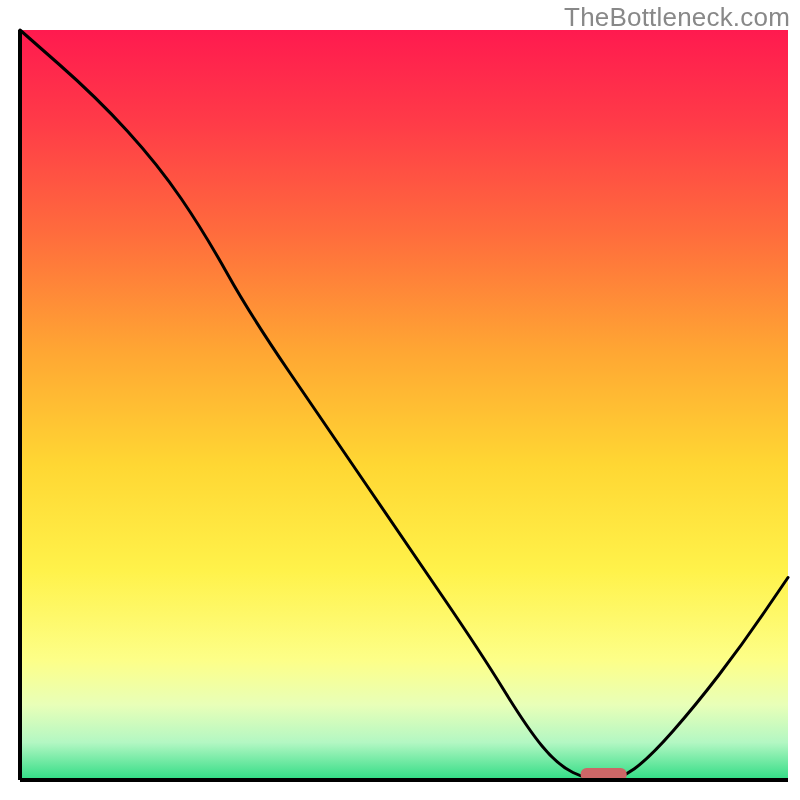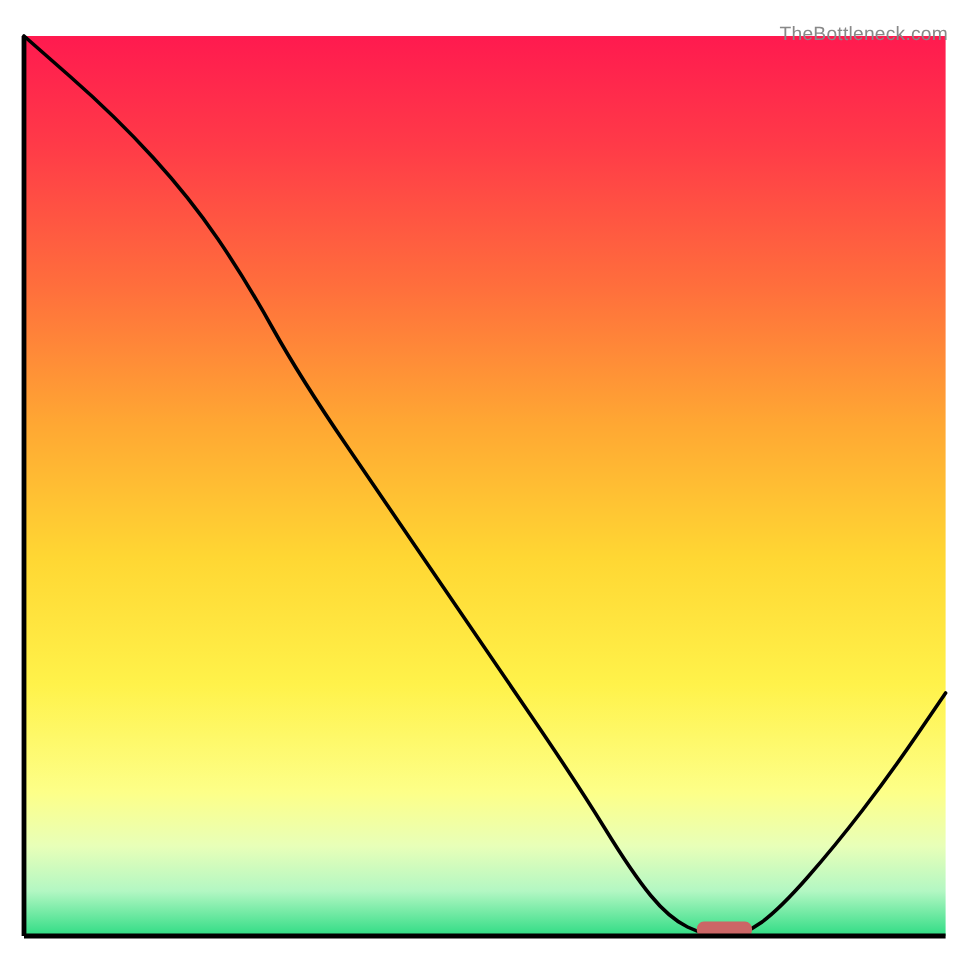--- a/index.html
+++ b/index.html
@@ -13,25 +13,24 @@
   .container {
     position: relative;
     width: 800px;
     height: 800px;
   }
   .watermark {
     position: absolute;
     top: 2px;
     right: 10px;
     color: #888888;
-    font-size: 16px;
+    font-size: 26px;
     font-weight: 500;
     letter-spacing: 0.2px;
     z-index: 50;
-    margin-top: 18px;
   }
   svg.chart {
     position: absolute;
     top: 0;
     left: 0;
   }
 </style>
 </head>
 <body>
 <div class="container">

